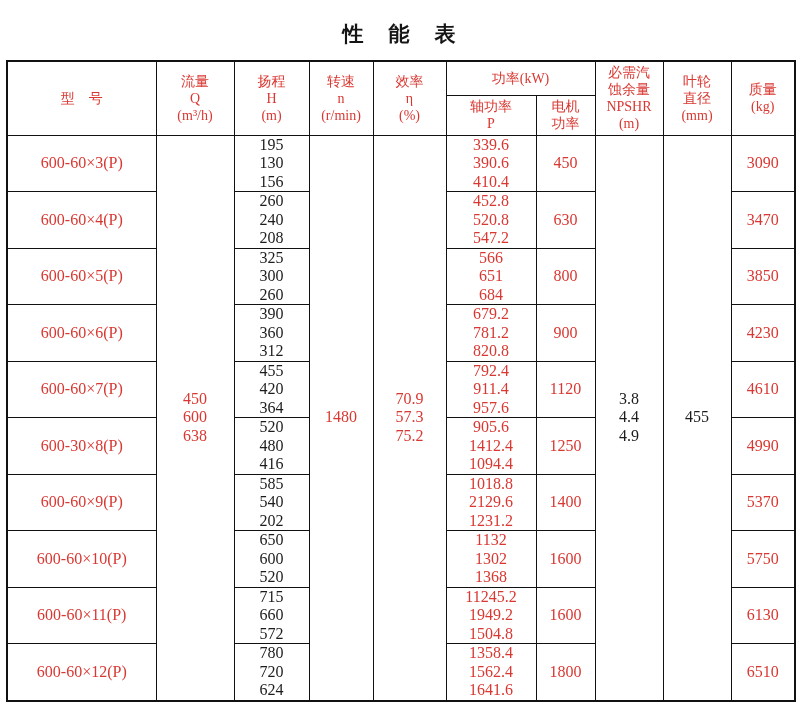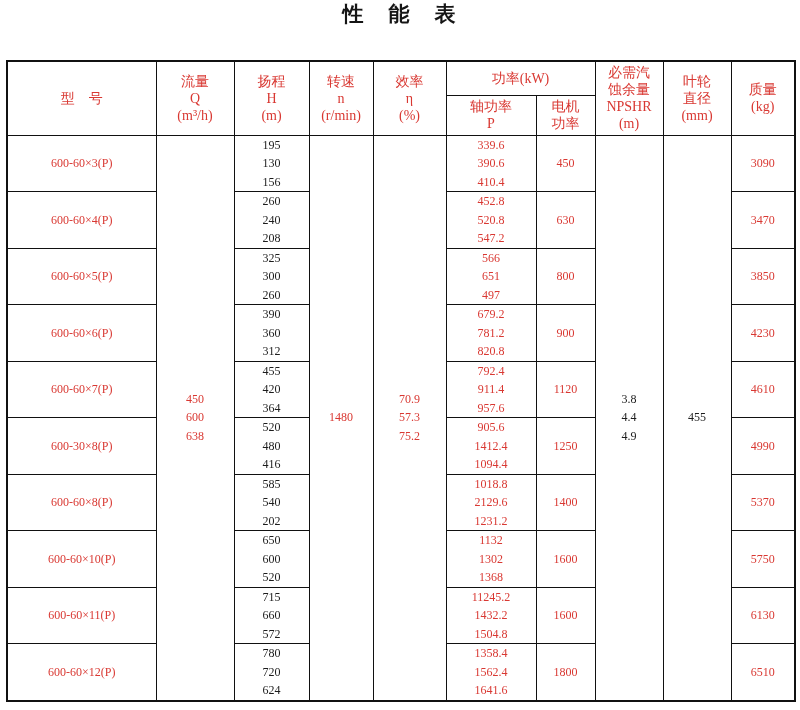--- a/index.html
+++ b/index.html
@@ -2,41 +2,41 @@
 <html><head>
 <meta charset="utf-8">
 <style>
   html,body{margin:0;padding:0;}
   body{
     width:800px;height:710px;background:#ffffff;position:relative;
     font-family:"Liberation Serif","DejaVu Serif",serif;
     color:#1c1c1c;
   }
   .title{
-    position:absolute;top:0;left:0;width:800px;
+    position:absolute;top:20px;left:0;width:800px;
     text-align:center;font-size:21px;font-weight:bold;color:#151515;
     letter-spacing:2px;
   }
   table.perf{
     position:absolute;left:6px;top:60px;width:788px;
     border-collapse:collapse;table-layout:fixed;
     border:2px solid #111111;
   }
   th,td{
     border:1px solid #111111;
     padding:0;margin:0;
     text-align:center;vertical-align:middle;
     font-weight:normal;
     overflow:hidden;
   }
   thead th{font-size:14px;line-height:17px;}
   tr.hr1{height:34px;}
   tr.hr2{height:40px;}
   tbody tr{height:56px;}
-  tbody td{font-size:12px;line-height:18.5px;margin-top:25px;}
+  tbody td{font-size:16px;line-height:18.5px;margin-top:25px;}
   .red{color:#d93832;}
   .dark{color:#1c1c1c;}
   .ln{display:block;}
 </style>
 </head>
 <body>
 
 <div class="title red-title">性　能　表</div>
 
 <table class="perf">
@@ -154,21 +154,21 @@
     <tr>
       <td class="red">600-60×5(P)</td>
       <td class="dark">
         <span class="ln">325</span>
         <span class="ln">300</span>
         <span class="ln">260</span>
       </td>
       <td class="red">
         <span class="ln">566</span>
         <span class="ln">651</span>
-        <span class="ln">497</span>
+        <span class="ln">684</span>
       </td>
       <td class="red">800</td>
       <td class="red">3850</td>
     </tr>
     <tr>
       <td class="red">600-60×6(P)</td>
       <td class="dark">
         <span class="ln">390</span>
         <span class="ln">360</span>
         <span class="ln">312</span>
@@ -205,21 +205,21 @@
       </td>
       <td class="red">
         <span class="ln">905.6</span>
         <span class="ln">1412.4</span>
         <span class="ln">1094.4</span>
       </td>
       <td class="red">1250</td>
       <td class="red">4990</td>
     </tr>
     <tr>
-      <td class="red">600-60×8(P)</td>
+      <td class="red">600-60×9(P)</td>
       <td class="dark">
         <span class="ln">585</span>
         <span class="ln">540</span>
         <span class="ln">202</span>
       </td>
       <td class="red">
         <span class="ln">1018.8</span>
         <span class="ln">2129.6</span>
         <span class="ln">1231.2</span>
       </td>
@@ -243,21 +243,21 @@
     </tr>
     <tr>
       <td class="red">600-60×11(P)</td>
       <td class="dark">
         <span class="ln">715</span>
         <span class="ln">660</span>
         <span class="ln">572</span>
       </td>
       <td class="red">
         <span class="ln">11245.2</span>
-        <span class="ln">1432.2</span>
+        <span class="ln">1949.2</span>
         <span class="ln">1504.8</span>
       </td>
       <td class="red">1600</td>
       <td class="red">6130</td>
     </tr>
     <tr>
       <td class="red">600-60×12(P)</td>
       <td class="dark">
         <span class="ln">780</span>
         <span class="ln">720</span>

